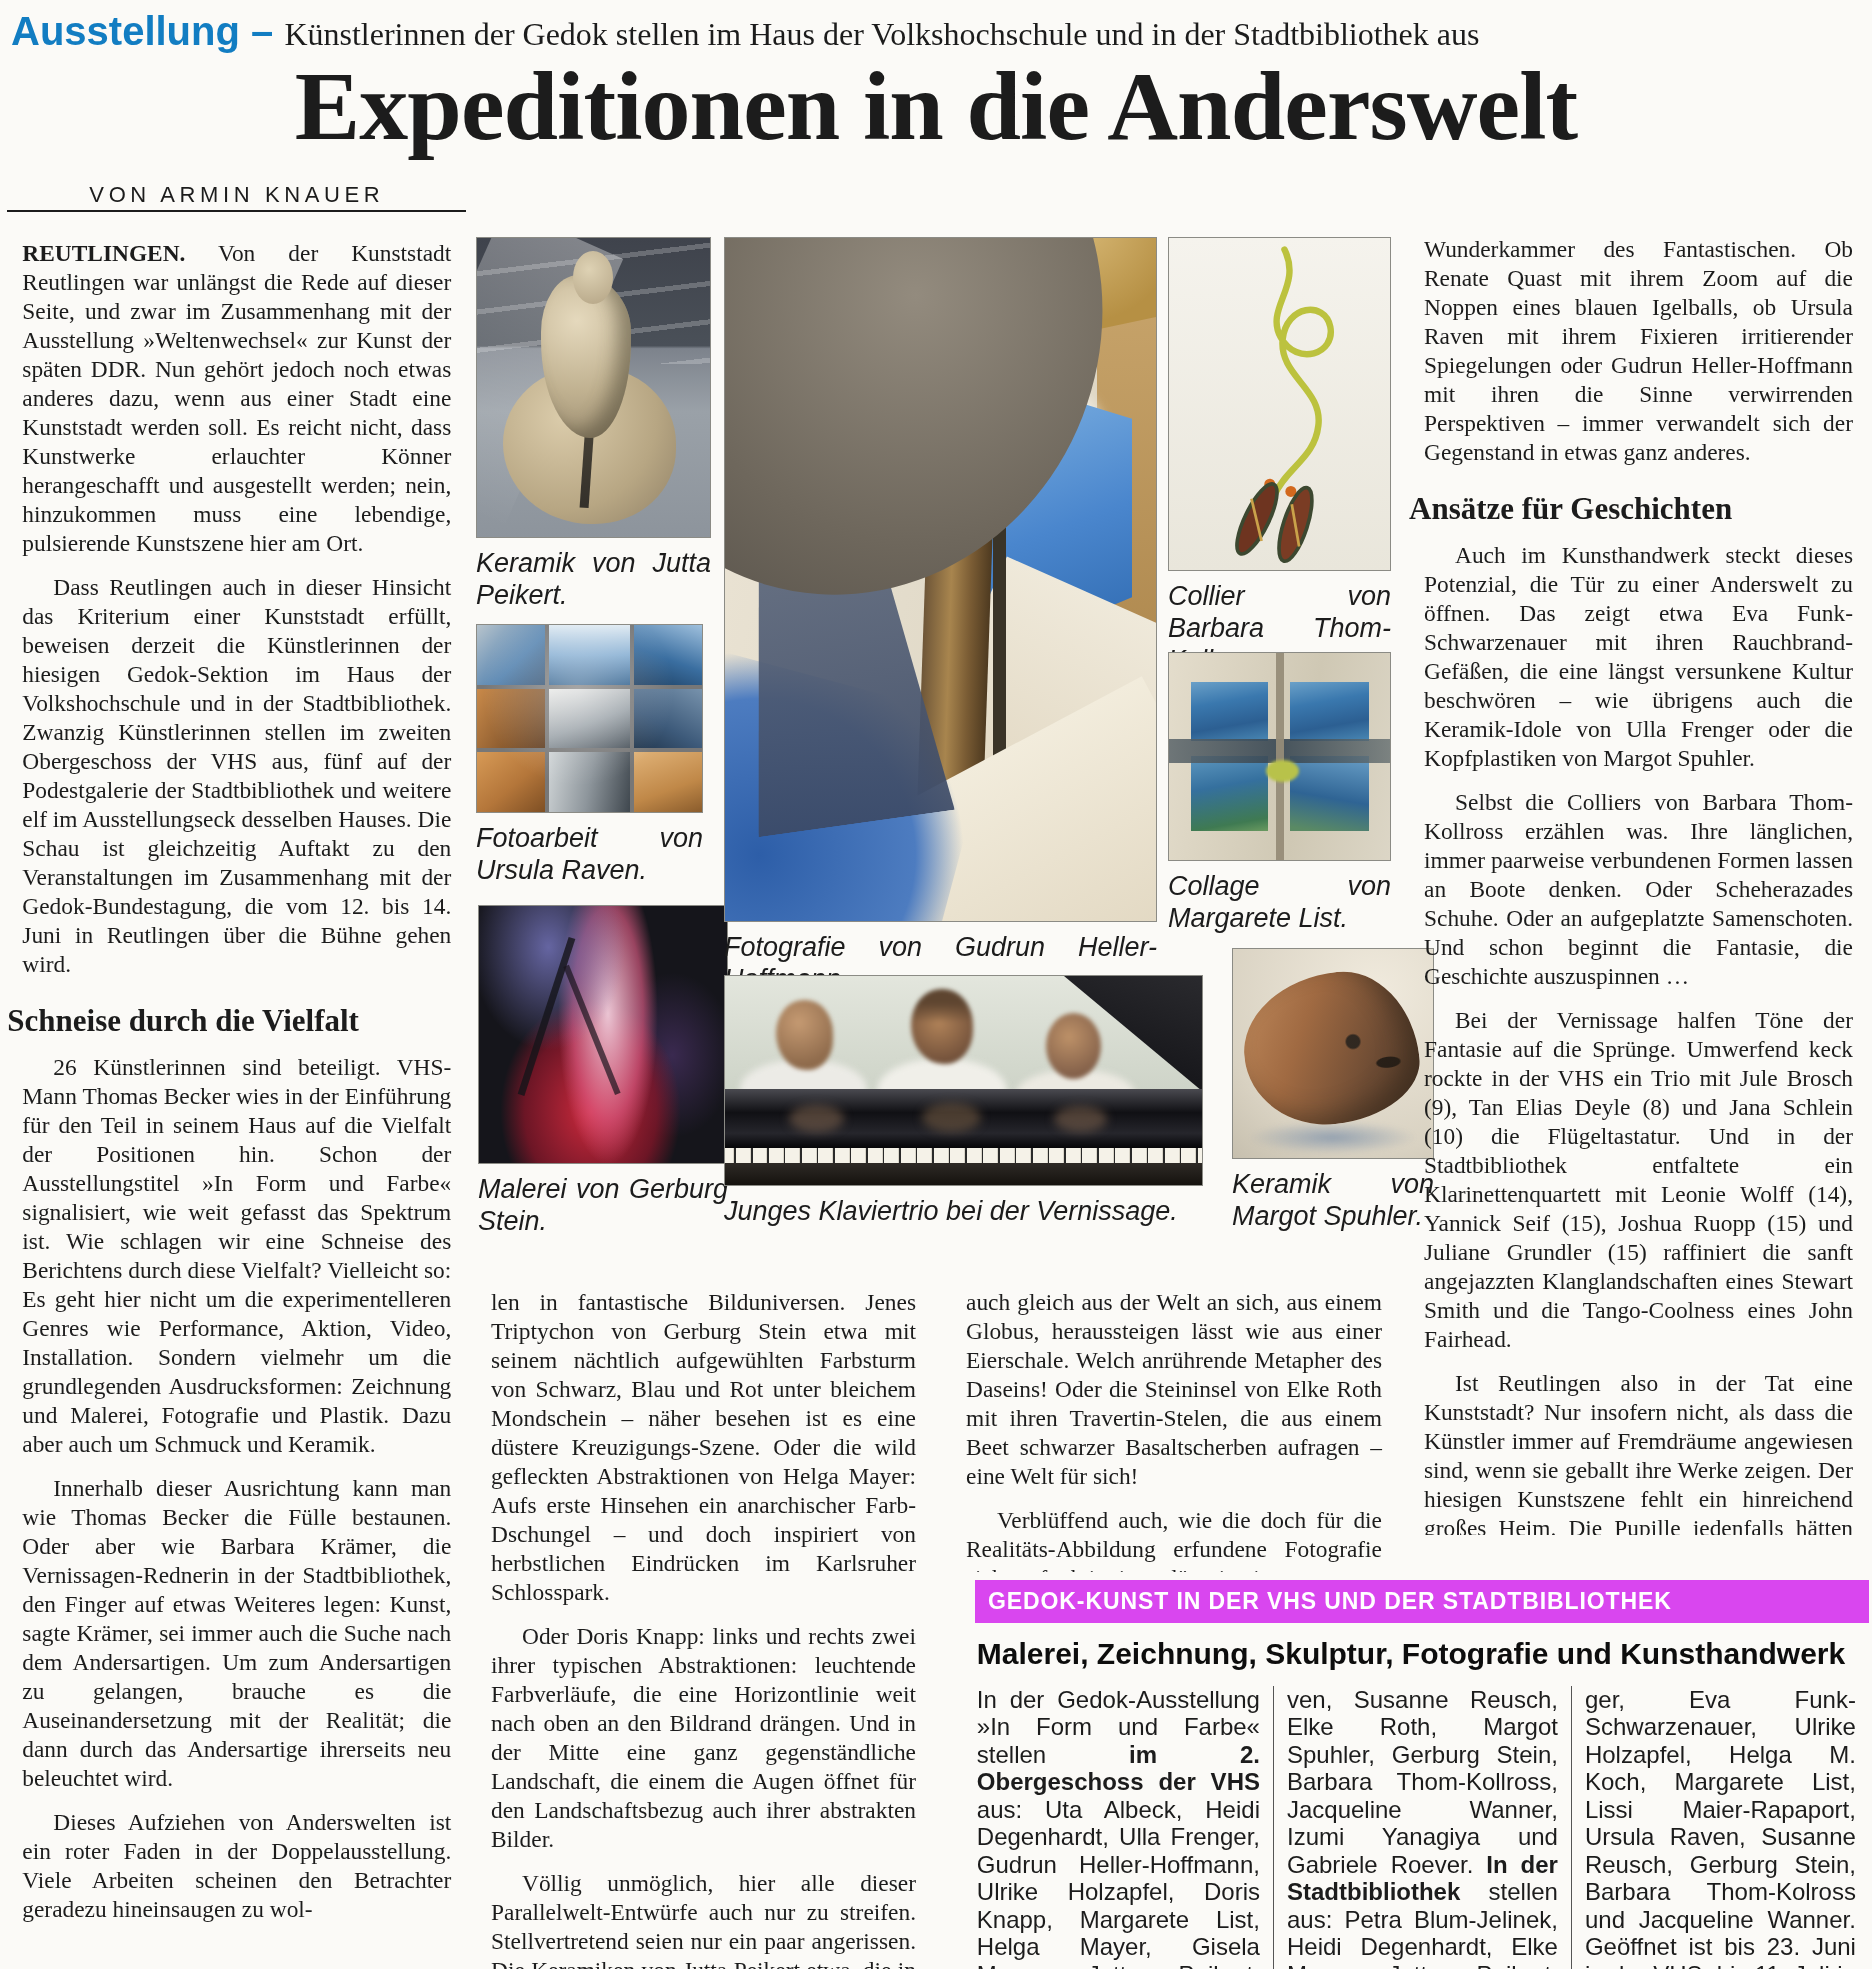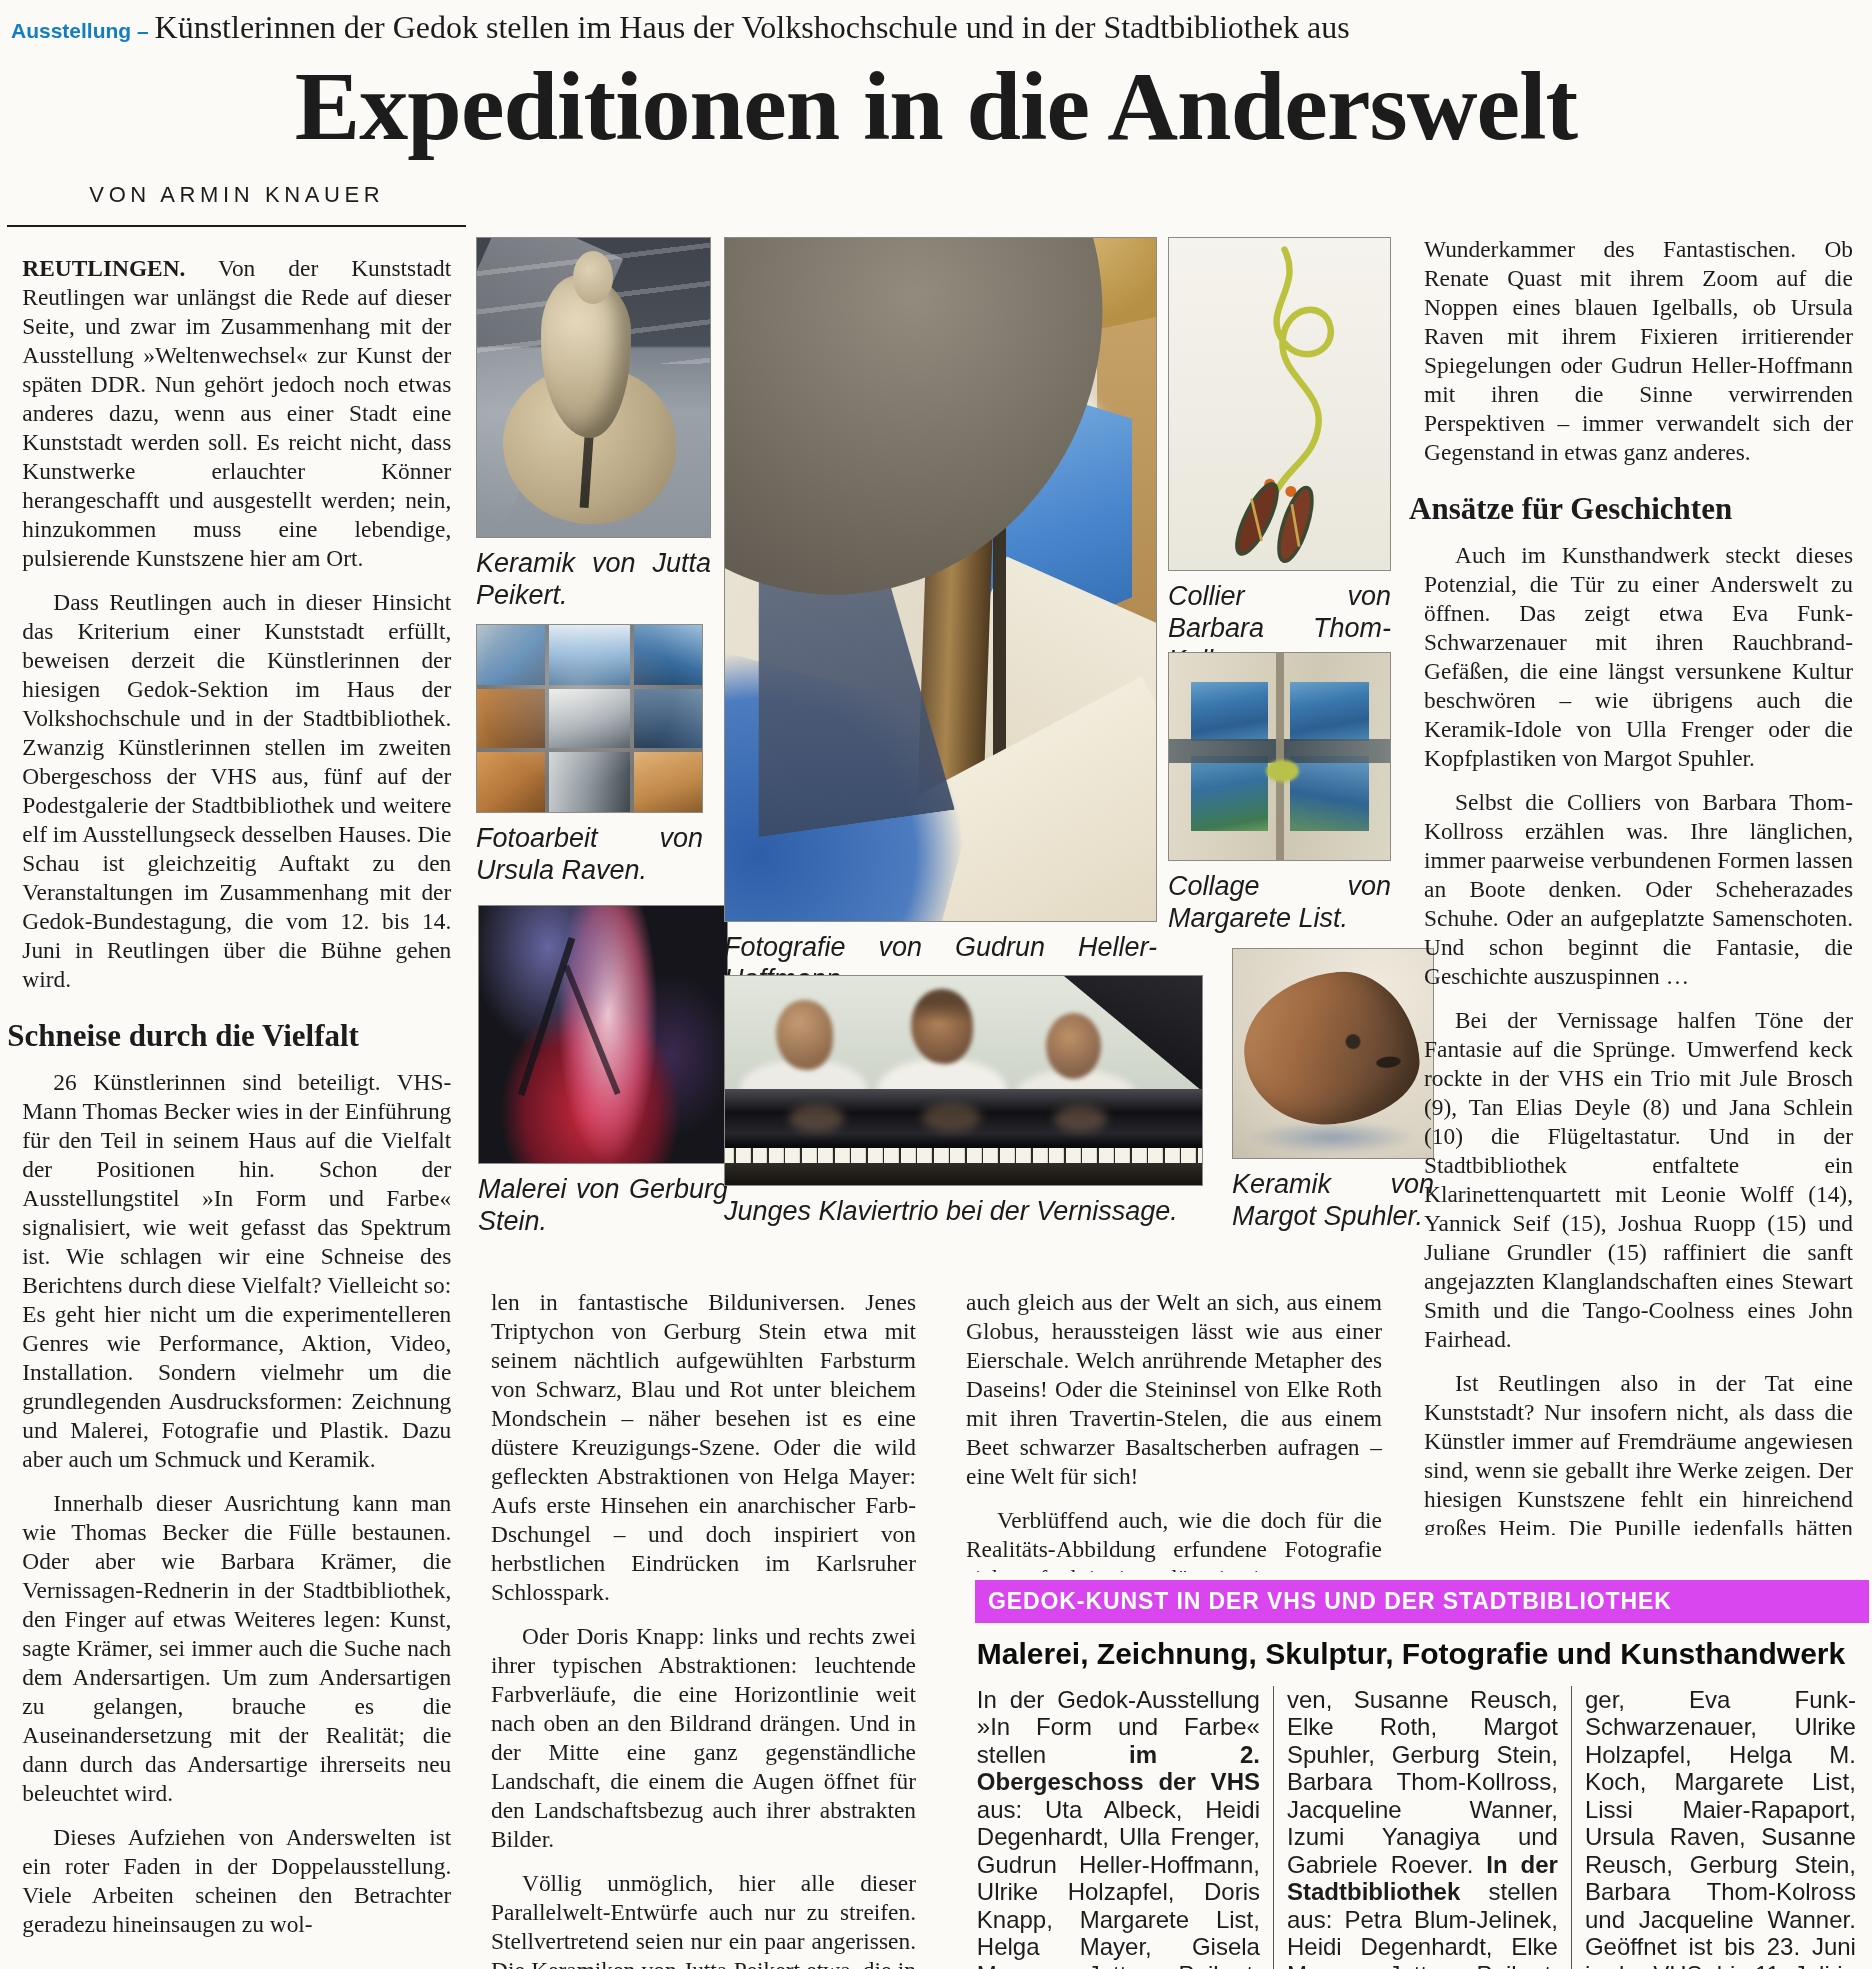--- a/index.html
+++ b/index.html
@@ -2,32 +2,32 @@
 <html lang="de" style="font-size:14.7px"><head>
 <meta charset="utf-8">
 <style>
   html,body{margin:0;padding:0;background:#e9e9e7;}
   .page{position:relative;width:1872px;height:1970px;background:#fbfaf7;margin:0 auto;
         overflow:hidden;color:#1c1c1c;}
   
   .kicker{position:absolute;left:11px;top:9.2px;white-space:nowrap;
           font-family:"Liberation Serif","DejaVu Serif",serif;font-size:32px;}
   .kicker .klabel{font-family:"Liberation Sans","DejaVu Sans",sans-serif;
-          font-weight:bold;font-size:21px;}
+          font-weight:bold;font-size:40px;}
   .headline{position:absolute;left:0;right:0;top:53px;margin:0;text-align:center;
           font-family:"Liberation Serif","DejaVu Serif",serif;font-weight:bold;
           font-size:98px;letter-spacing:-0.9px;line-height:1.1;}
   .col{position:absolute;font-family:"Liberation Serif","DejaVu Serif",serif;
           font-size:23.4px;line-height:29px;text-align:justify;hyphens:auto;
           overflow:hidden;}
   .col p{margin:15px;}
   .col p.indent{text-indent:31px;}
   .lead{font-weight:bold;}
   .byline{font-family:"Liberation Sans","DejaVu Sans",sans-serif;font-size:22px;
-          letter-spacing:4.6px;text-align:center;margin:0 0 16px 0;}
+          letter-spacing:4.6px;text-align:center;margin:0 0 1px 0;}
   .byline-rule{height:1.8px;background:#1c1c1c;border:0;margin:0 0 27.5px 0;}
   .subhead{font-family:"Liberation Serif","DejaVu Serif",serif;font-weight:bold;
           font-size:31px;line-height:35px;margin:24px 0 14.7px 0;text-align:left;}
   
   figure.photo{position:absolute;margin:0;}
   .photo-art{position:relative;width:100%;overflow:hidden;border:1.8px solid #8b8b85;
           box-sizing:border-box;background:#ddd;}
   .photo-art *{position:absolute;}
   figcaption{margin-top:9.2px;font-family:"Liberation Sans","DejaVu Sans",sans-serif;
           font-style:italic;font-size:27px;line-height:32px;text-align:justify;}

